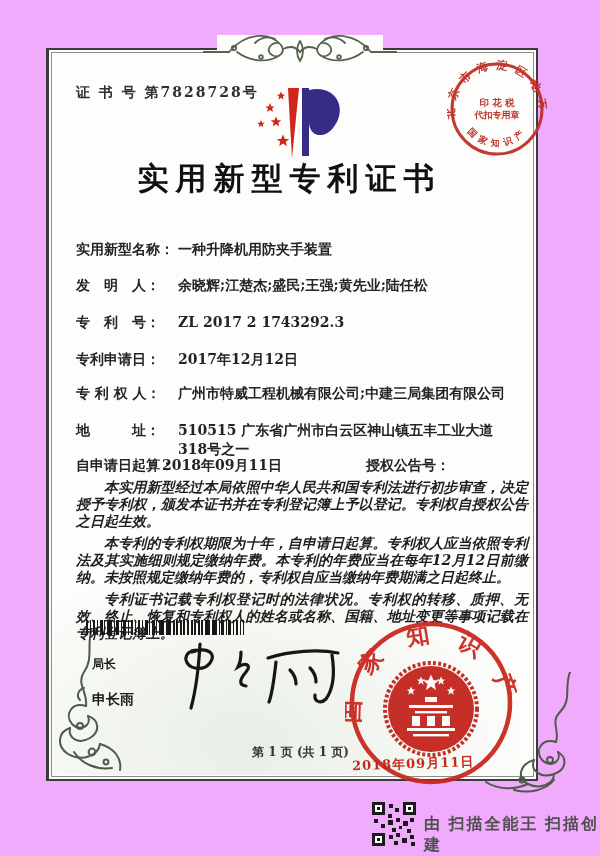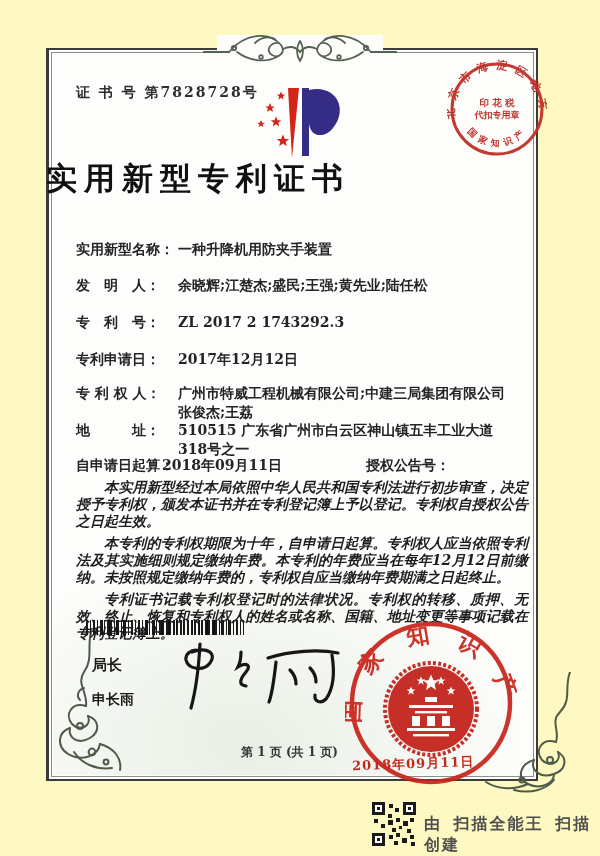--- a/index.html
+++ b/index.html
@@ -1,63 +1,63 @@
 <!DOCTYPE html>
 <html><head>
 <meta charset="utf-8">
 <style>
   html,body{margin:0;padding:0;background:#ffffff;}
-  .photo{position:relative;width:600px;height:856px;background:#fef9c3;overflow:hidden;
+  .photo{position:relative;width:600px;height:856px;background:#f0abfc;overflow:hidden;
          font-family:"DejaVu Serif","Liberation Serif",serif;color:#222;}
   
   .frame{position:absolute;left:46px;top:48px;width:487px;height:729px;
          border:2px solid #3b3b3b;border-left-width:3px;background:#fdfdfb;}
   .frame-inner{position:absolute;inset:2px;border:1px solid #8d8d8d;}
   .tint{position:absolute;left:50px;top:550px;width:480px;height:225px;pointer-events:none;
         background:radial-gradient(ellipse at 40% 85%,rgba(150,182,140,.20),rgba(150,182,140,0) 70%);}
   
   .cert-no{position:absolute;left:76px;top:84px;font-size:14px;letter-spacing:2px;font-weight:600;color:#2e2e2e;}
-  .title{position:absolute;left:46px;top:158px;width:487px;text-align:left;
+  .title{position:absolute;left:46px;top:158px;width:487px;text-align:center;
          font-size:31px;font-weight:bold;letter-spacing:7px;color:#101010;}
   .logo{position:absolute;left:243px;top:84px;width:116px;height:78px;}
   .tax-seal{position:absolute;left:447px;top:59px;width:100px;height:100px;opacity:.95;}
   
   .row{position:absolute;left:76px;display:flex;font-size:14px;font-weight:600;line-height:19px;color:#242424;}
   .lab{width:102px;white-space:pre;flex:0 0 auto;}
   .val{width:352px;}
   .grant2{position:absolute;left:290px;top:0;display:flex;width:250px;}
   .grant2 .lab{width:86px;}
   
   .body-text{position:absolute;left:76px;top:479px;width:452px;font-size:14px;line-height:17px;
              text-align:justify;font-style:italic;font-weight:600;color:#1e1e1e;}
   .body-text p{margin:0 0 5px 0;text-indent:2em;}
   
   .barcode{position:absolute;left:86px;top:620px;width:158px;height:15px;
            background-image:repeating-linear-gradient(90deg,#1a1a1a 0 1.5px,transparent 1.5px 3.5px),
                             repeating-linear-gradient(90deg,#111 0 2px,transparent 2px 7.5px);}
   
-  .director-title{position:absolute;left:92px;top:656px;font-size:15px;font-weight:bold;color:#1c1c1c;}
+  .director-title{position:absolute;left:92px;top:656px;font-size:12px;font-weight:bold;color:#1c1c1c;}
   .director-name{position:absolute;left:92px;top:679px;font-size:14px;font-weight:bold;color:#1c1c1c;margin-top:12px;}
   .signature{position:absolute;left:162px;top:636px;width:195px;height:78px;}
   
   .office-seal{position:absolute;left:345px;top:617px;width:172px;height:172px;opacity:.93;}
   .seal-date{position:absolute;left:352px;top:755px;font-size:13px;font-weight:bold;letter-spacing:1px;
              color:#c22a1e;transform:rotate(-2deg);}
   
   .page-info{position:absolute;left:46px;top:744px;width:487px;text-align:center;
-             font-size:12px;font-weight:600;color:#333;}
+             font-size:12px;font-weight:600;color:#333;padding-left:11px;}
   
   .orn{position:absolute;pointer-events:none;}
   .orn-top{left:203px;top:21px;width:194px;height:56px;}
   .orn-bl{left:34px;top:628px;width:116px;height:152px;}
   .orn-br{left:466px;top:672px;width:110px;height:122px;}
   
   .qr{position:absolute;left:372px;top:802px;width:44px;height:44px;}
   .wm-text{position:absolute;left:424px;top:814px;font-size:16px;font-weight:bold;letter-spacing:2px;
-           color:#4f4f4f;font-family:Liberation Mono, monospace;}
+           color:#4f4f4f;font-family:Liberation Sans, sans-serif;}
 </style>
 </head>
 <body>
 
 <div class="photo">
 
   <div class="frame">
     <div class="frame-inner"></div>
   </div>
   <div class="tint"></div>
@@ -156,21 +156,20 @@
     <span class="val">ZL 2017 2 1743292.3</span>
   </div>
   <div class="row" style="top:350px">
     <span class="lab">专利申请日：</span>
     <span class="val">2017年12月12日</span>
   </div>
   <div class="row" style="top:384px">
     <span class="lab">专 利 权 人：</span>
     <span class="val">
       <div>广州市特威工程机械有限公司;中建三局集团有限公司</div>
-      <div>张俊杰;王荔</div>
     </span>
   </div>
   <div class="row" style="top:421px">
     <span class="lab">地　　　址：</span>
     <span class="val" style="width:336px">510515 广东省广州市白云区神山镇五丰工业大道318号之一</span>
   </div>
   <div class="row" style="top:456px;width:460px">
     <span class="lab" style="width:86px">自申请日起算：</span>
     <span>2018年09月11日</span>
     <span class="grant2">

